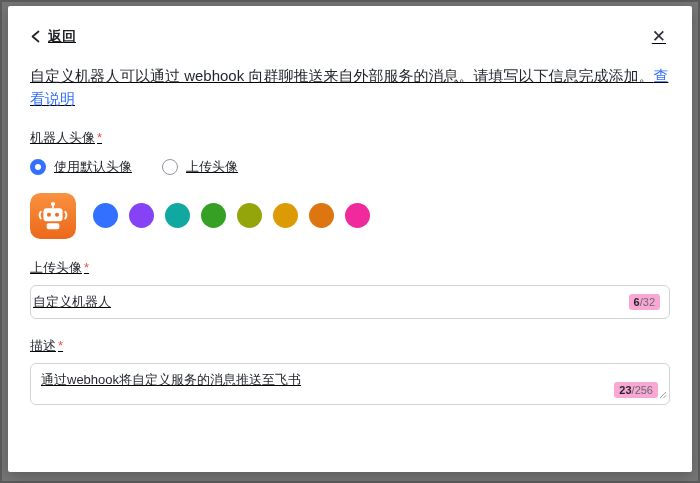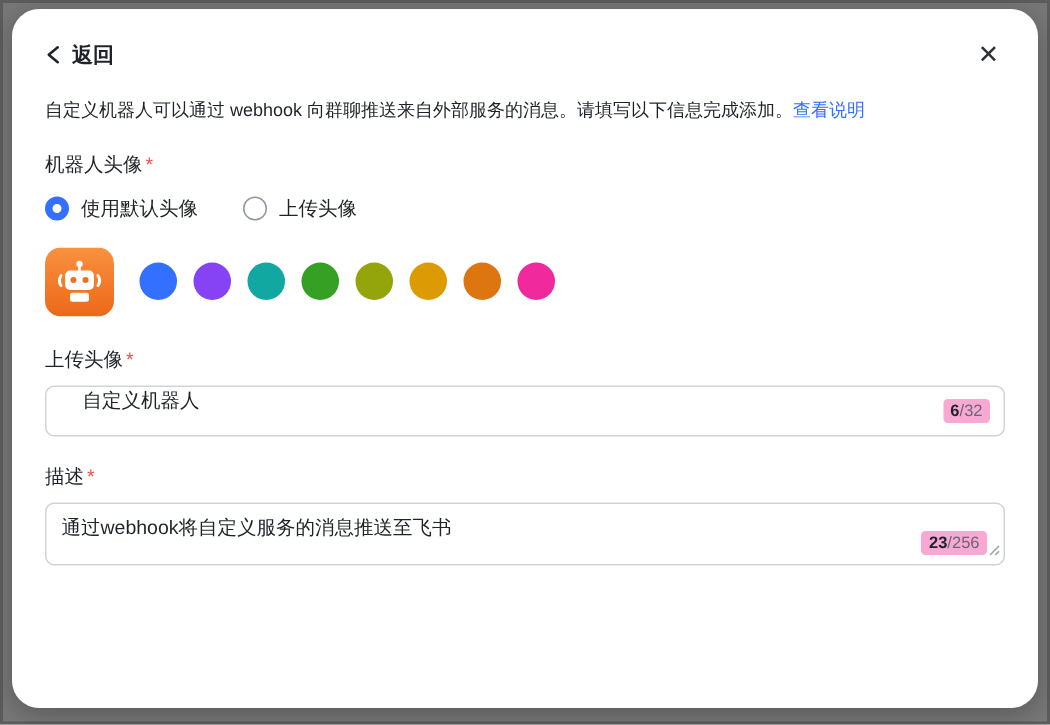--- a/index.html
+++ b/index.html
@@ -9,38 +9,39 @@
     background: #777777;
     position: relative;
     overflow: hidden;
   }
   body::before { 
     content: ""; position: absolute; inset: 0;
     border: 2px solid #5c5c5c; pointer-events: none;
   }
   .dialog {
     position: absolute; top: 6px; left: 8px; right: 8px; bottom: 11px;
-    background: #ffffff; border-radius: 18px;
+    background: #ffffff; border-radius: 2px;
     box-shadow: 0 4px 16px rgba(0,0,0,.25);
     overflow: hidden;
+    text-decoration: underline;
   }
   .hdr {
     display: flex; justify-content: space-between; align-items: center;
     padding: 20px 24px 0 22px;
   }
   .back {
     display: inline-flex; align-items: center; gap: 7px;
     font-size: 14px; font-weight: 600; color: #1f2329; cursor: pointer;
   }
   .close {
     font-size: 17px; color: #2b2f36; line-height: 1; cursor: pointer;
     font-weight: 400; padding: 2px;
   }
   .intro {
-    margin: 17px 22px 4px; font-size: 12px; color: #1f2329; line-height: 1.55;
+    margin: 17px 22px 4px; font-size: 15px; color: #1f2329; line-height: 1.55;
   }
   .intro a { color: #3370ff; text-decoration: none; cursor: pointer; }
   .lbl {
     margin: 18px 22px 0; font-size: 13px; color: #1f2329;
   }
   .req { color: #f54a45; margin-left: 2px; }
   .radio-row { margin: 11px 22px 0; display: flex; align-items: center; gap: 30px; }
   .radio-opt { display: inline-flex; align-items: center; gap: 8px; font-size: 13px; color: #1f2329; cursor: pointer; text-align: center; }
   .radio-dot {
     width: 16px; height: 16px; border-radius: 50%;
@@ -48,21 +49,21 @@
   }
   .radio-opt.selected .radio-dot { border: 5px solid #3370ff; }
   .avatar-row { margin: 17px 22px 0; display: flex; align-items: center; }
   .robot-wrap { width: 46px; height: 46px; flex: none; cursor: pointer; }
   .dots { display: flex; gap: 11px; margin-left: 17px; align-items: center; }
   .color-dot { width: 25px; height: 25px; border-radius: 50%; cursor: pointer; }
   .field {
     margin: 8px 22px 0; border: 1px solid #d0d3d6; border-radius: 6px;
     background: #fff; position: relative; font-size: 13px; color: #1f2329;
   }
-  .field.name { height: 34px; display: flex; align-items: flex-start; padding: 0 24px; }
+  .field.name { height: 34px; display: flex; align-items: center; padding: 0 2px; }
   .field.desc { height: 42px; padding: 7px 10px; }
   .counter {
     position: absolute; background: #f9a8d4; border-radius: 3px;
     font-size: 11px; padding: 2px 5px; color: #1f2329; white-space: nowrap;
   }
   .counter .max { color: #646a73; }
   .field.name .counter { right: 9px; top: 50%; transform: translateY(-50%); }
   .field.desc .counter { right: 11px; bottom: 6px; }
   .grip { position: absolute; right: 2px; bottom: 2px; }
   .footer { position: absolute; right: 22px; bottom: 11px; display: flex; gap: 12px; }

